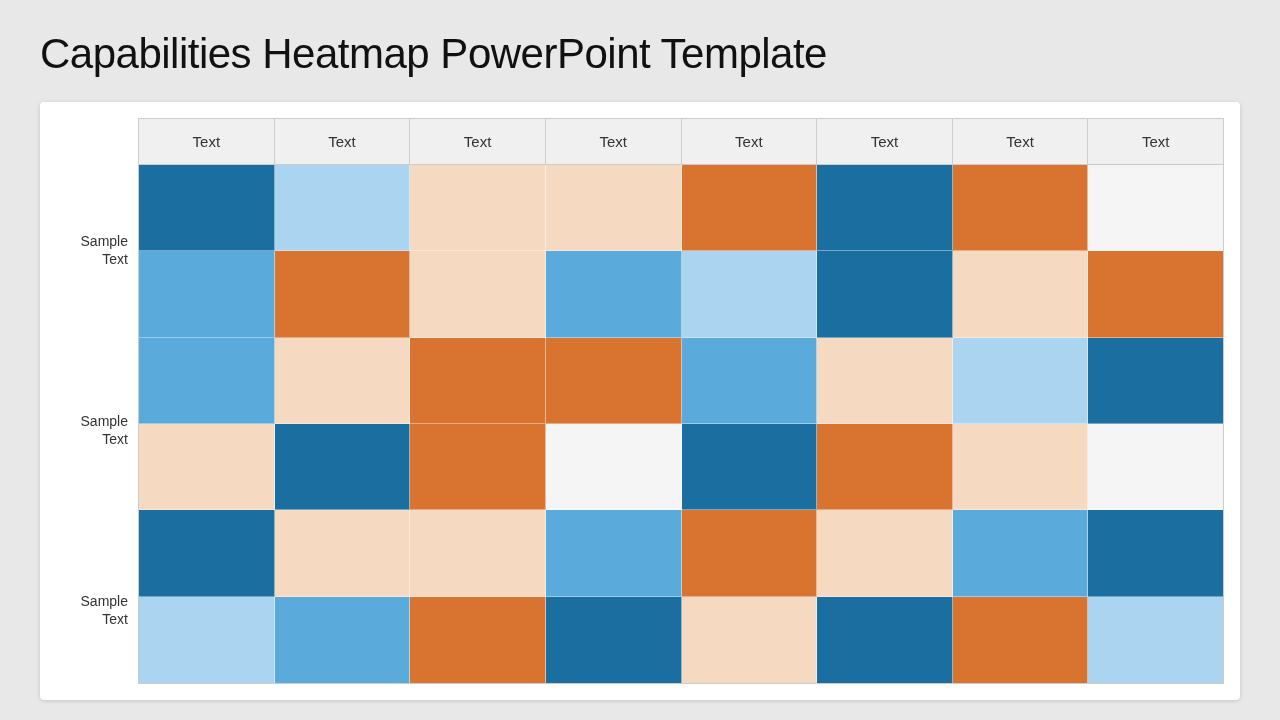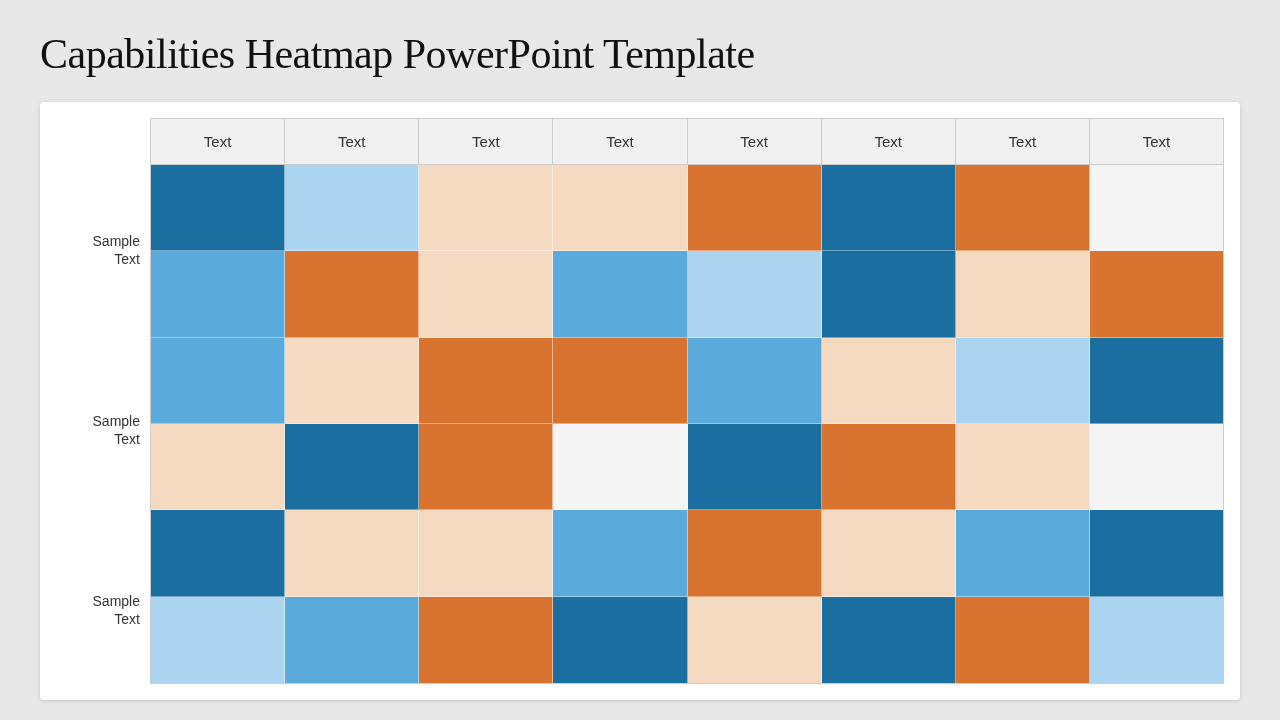--- a/index.html
+++ b/index.html
@@ -14,21 +14,20 @@
       flex-direction: column;
       padding: 30px 40px 20px 40px;
     }
 
     #page-title {
       font-size: 42px;
       font-weight: 400;
       color: #111;
       margin-bottom: 24px;
       letter-spacing: -0.5px;
-      font-family: Liberation Serif, serif;
     }
 
     #slide-container {
       background: #fff;
       border-radius: 4px;
       padding: 0;
       flex: 1;
       display: flex;
       align-items: stretch;
       overflow: hidden;
@@ -41,21 +40,21 @@
       width: 100%;
       padding: 0;
     }
 
     
     #row-labels {
       display: flex;
       flex-direction: column;
       justify-content: space-around;
       padding: 58px 0 0 0; 
-      width: 110px;
+      width: 98px;
       flex-shrink: 0;
     }
 
     .row-label-group {
       display: flex;
       align-items: center;
       justify-content: flex-end;
       padding-right: 10px;
       flex: 1;
     }

